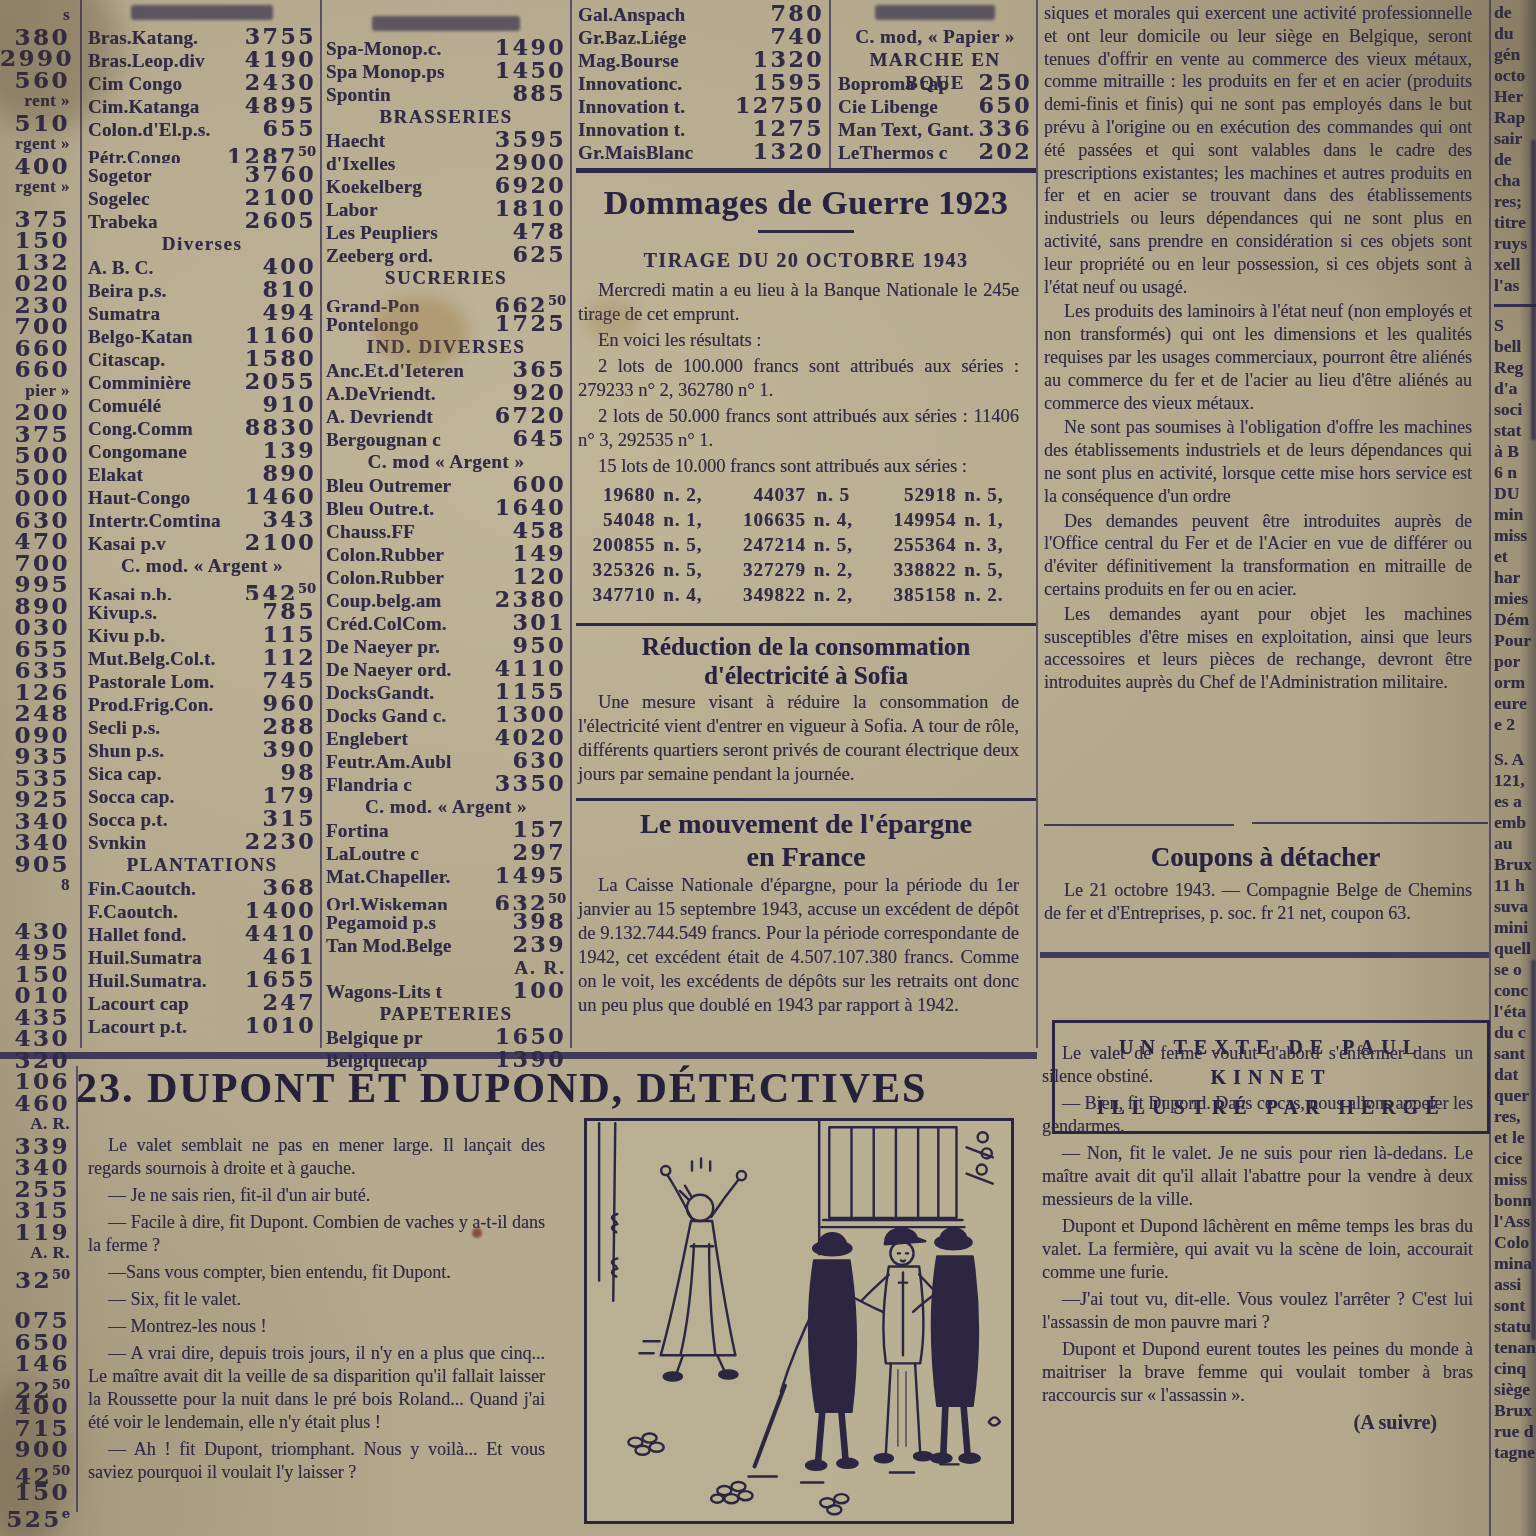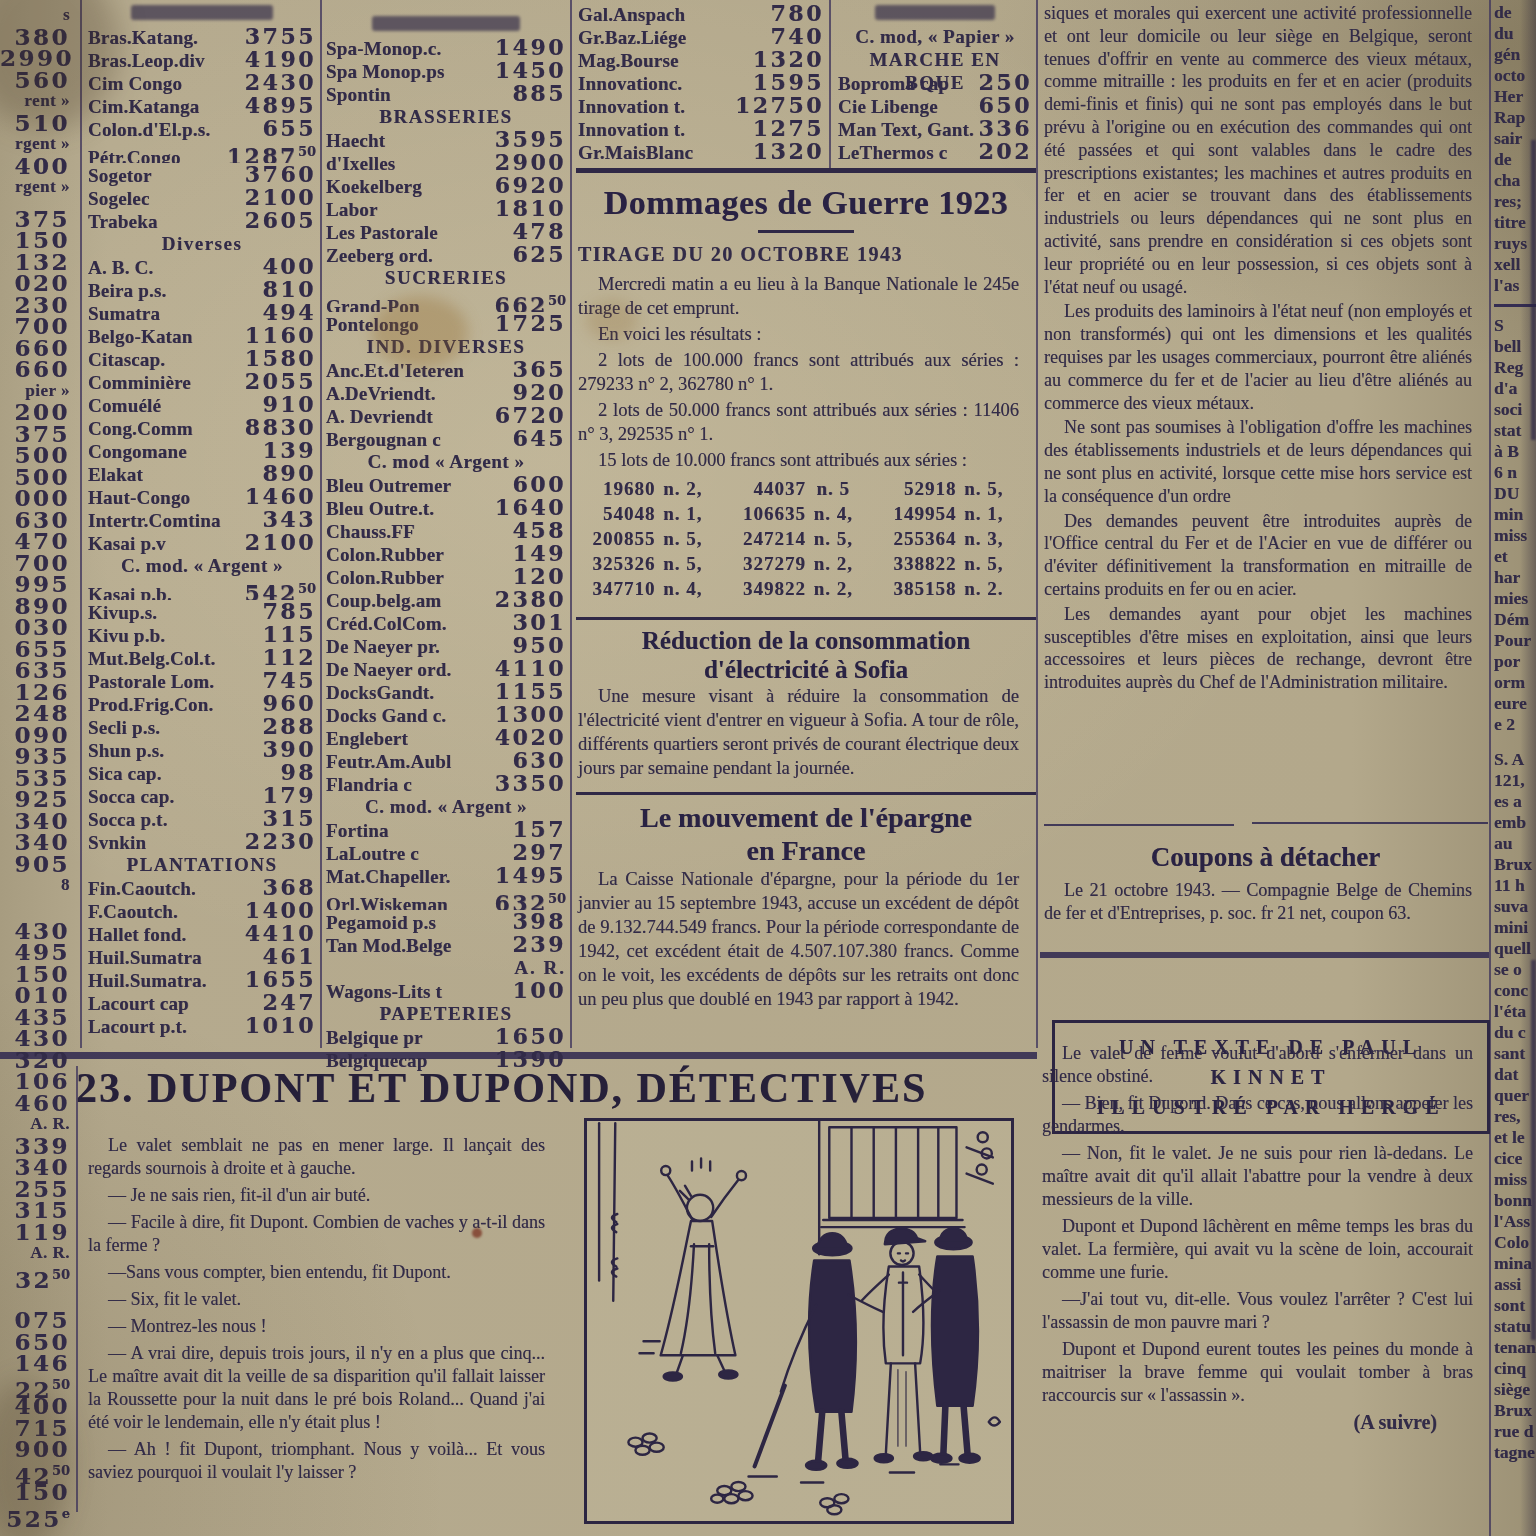--- a/index.html
+++ b/index.html
@@ -29,21 +29,21 @@
   .snote{height:23px;line-height:23px;text-align:right;font-size:19px;letter-spacing:2px;}
   .smudge{height:15px;margin:3px auto 5px auto;width:62%;background:#2f2846;opacity:.65;filter:blur(1.6px);border-radius:3px;}
   
   .artcol{position:absolute;}
   .art{padding:6px 2px 10px 2px;}
   .art-border-top{border-top:5px solid #2f2846;}
   .art-border-bot{border-bottom:3px solid #2f2846;}
   .a-title{font-size:34px;font-weight:700;text-align:center;letter-spacing:.5px;color:#292243;line-height:40px;margin-top:4px;}
   .a-titlesm{font-size:25px;font-weight:700;text-align:center;line-height:29px;color:#292243;}
   .mini-rule{width:96px;height:2.5px;background:#2f2846;margin:7px auto 8px auto;}
-  .a-sub{font-size:20px;font-weight:700;letter-spacing:1.5px;margin:10px 0 6px 0;}
+  .a-sub{font-size:20px;font-weight:700;text-align:center;letter-spacing:1.5px;margin:16px 0 6px 0;}
   .body-p{font-size:18.5px;line-height:24px;text-align:justify;margin:0 15px 2px 0;text-indent:20px;}
   .noind .body-p:first-child{text-indent:0;}
   .lottery{margin:4px 0 6px 0;}
   .lrow{display:flex;height:25px;line-height:25px;font-size:19px;font-weight:600;letter-spacing:1px;}
   .lrow span{display:block;}
   .lrow span:nth-child(1){width:17%;text-align:right;}
   .lrow span:nth-child(2){width:12%;text-align:center;}
   .lrow span:nth-child(3){width:21%;text-align:right;}
   .lrow span:nth-child(4){width:12%;text-align:center;}
   .lrow span:nth-child(5){width:21%;text-align:right;}
@@ -364,21 +364,21 @@
       </div>
       <div class="srow">
         <span class="nm">Koekelberg</span>
         <span class="val">6920</span>
       </div>
       <div class="srow">
         <span class="nm">Labor</span>
         <span class="val">1810</span>
       </div>
       <div class="srow">
-        <span class="nm">Les Pastorale</span>
+        <span class="nm">Les Peupliers</span>
         <span class="val">478</span>
       </div>
       <div class="srow">
         <span class="nm">Zeeberg ord.</span>
         <span class="val">625</span>
       </div>
       <div class="ssec">SUCRERIES</div>
       <div class="srow">
         <span class="nm">Grand-Pon</span>
         <span class="val">662<span class="sup">50</span></span>

